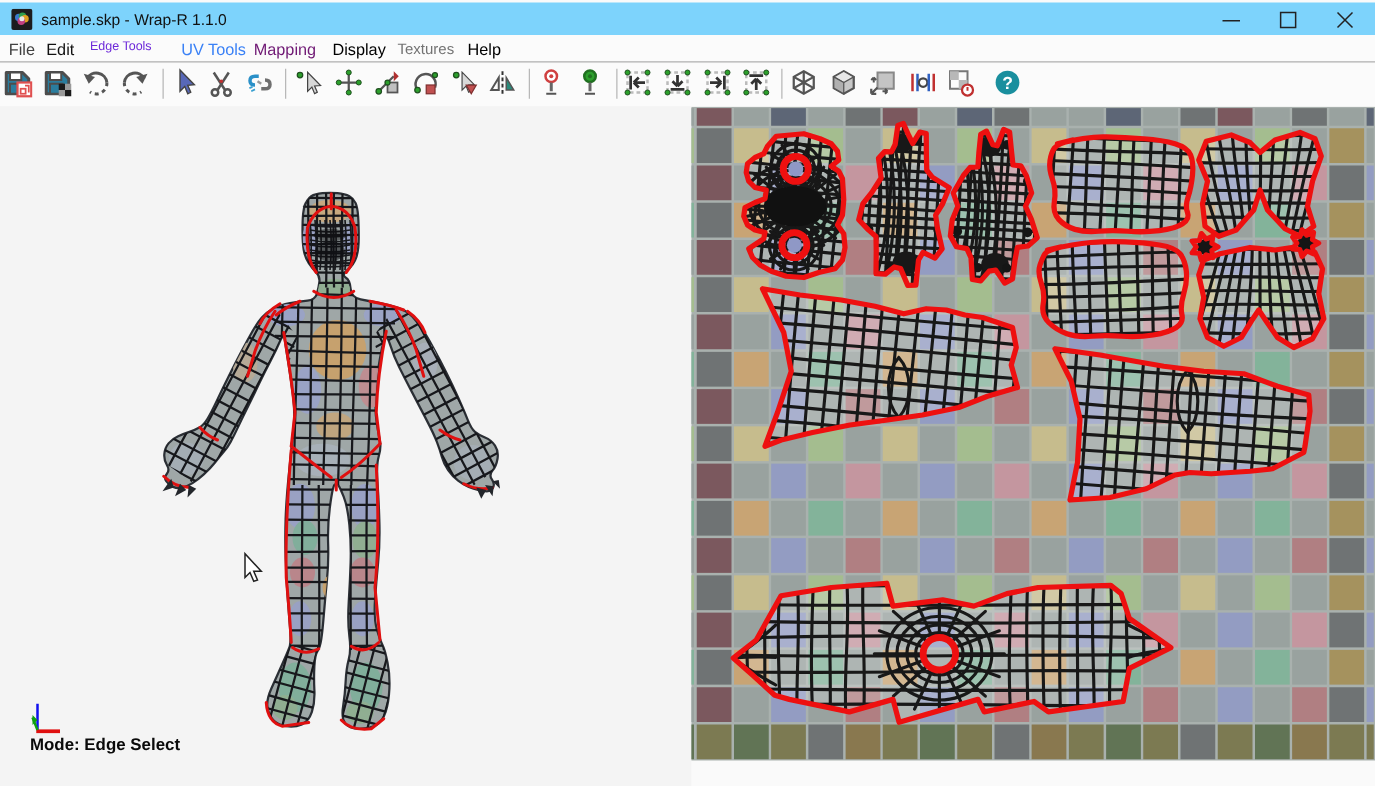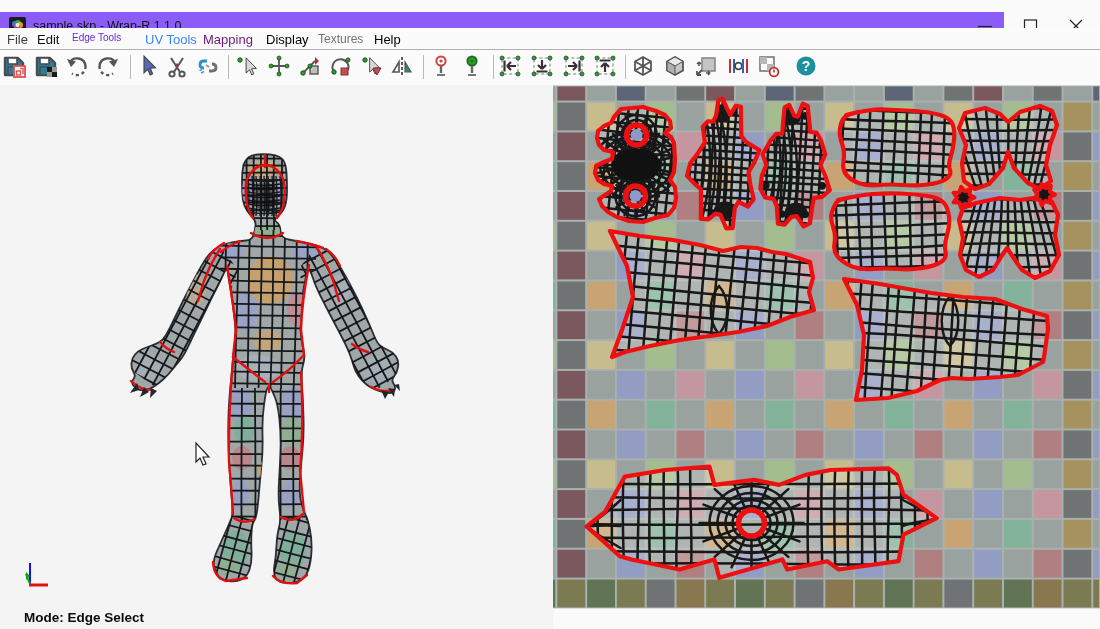--- a/index.html
+++ b/index.html
@@ -1,18 +1,18 @@
 <!DOCTYPE html>
 <html><head><meta charset="utf-8"><style>
 *{margin:0;padding:0;box-sizing:border-box}
 html,body{width:1100px;height:629px;overflow:hidden;background:#fafafa;font-family:"Liberation Sans",sans-serif}
 </style></head>
 <body>
 
-<div style="position:absolute;left:0;top:12px;width:1004px;height:28px;background:#8b5cf6">
+<div style="position:absolute;left:0;top:2px;width:1100px;height:28px;background:#7dd3fc">
  <svg style="position:absolute;left:9px;top:5px" width="17" height="17" viewBox="0 0 17 17">
   <rect x="0" y="0" width="17" height="17" rx="2" fill="#1c1c1e"></rect>
   <circle cx="6" cy="7" r="3" fill="#3a7ad0"></circle>
       <circle cx="9" cy="6" r="3" fill="#30a050"></circle>
   <circle cx="11" cy="8" r="3" fill="#e0a020"></circle>
       <circle cx="8" cy="10" r="3" fill="#c04080"></circle>
   <circle cx="8.5" cy="8" r="2" fill="#e8e8e8"></circle>
  </svg>
  <span style="position:absolute;left:33px;top:7px;font-size:12.5px;color:#111">sample.skp - Wrap-R 1.1.0</span>
  <svg style="position:absolute;left:960px;top:0" width="140" height="28" viewBox="0 0 140 28">
@@ -543,21 +543,21 @@
       <path d="M394 385 L400 391 L399 384 Z"></path>
     </g>
     <path d="M196 443 L196 462 L200 458 L203 465 L206 464 L203 457 L209 457 Z" fill="#fff" stroke="#222" stroke-width="1.2"></path>
     <g stroke-width="2">
       <path d="M30 563 L30 584" stroke="#1010ee"></path>
       <path d="M29 585 L48 585" stroke="#e01010" stroke-width="3"></path>
       <path d="M30 584 L26 574" stroke="#10a010" stroke-width="2"></path>
       <path d="M26 580 L26 572 L30 576" fill="#10a010" stroke="none"></path>
     </g>
   </svg>
-<div style="position:absolute;left:24px;top:610px;font-size:13.5px;font-weight:bold;color:#0a0a0a">Mode: Edge Select</div>
+<div style="position:absolute;left:24px;top:588px;font-size:13.5px;font-weight:bold;color:#0a0a0a">Mode: Edge Select</div>
 
 <svg style="position:absolute;left:553px;top:85px" width="547" height="524" viewBox="553 85 547 524">
 <rect x="553.0" y="85.5" width="547.0" height="522.9" fill="#a9b1ae"></rect>
     <rect x="553.0" y="86.5" width="2.2" height="14.1" fill="#99a29f"></rect>
     <rect x="553.0" y="102.6" width="2.2" height="27.8" fill="#a4bd8f"></rect>
     <rect x="553.0" y="132.4" width="2.2" height="27.8" fill="#99a29f"></rect>
     <rect x="553.0" y="162.2" width="2.2" height="27.8" fill="#83b39a"></rect>
     <rect x="553.0" y="192.0" width="2.2" height="27.8" fill="#99a29f"></rect>
     <rect x="553.0" y="221.8" width="2.2" height="27.8" fill="#a4bd8f"></rect>
     <rect x="553.0" y="251.6" width="2.2" height="27.8" fill="#99a29f"></rect>

